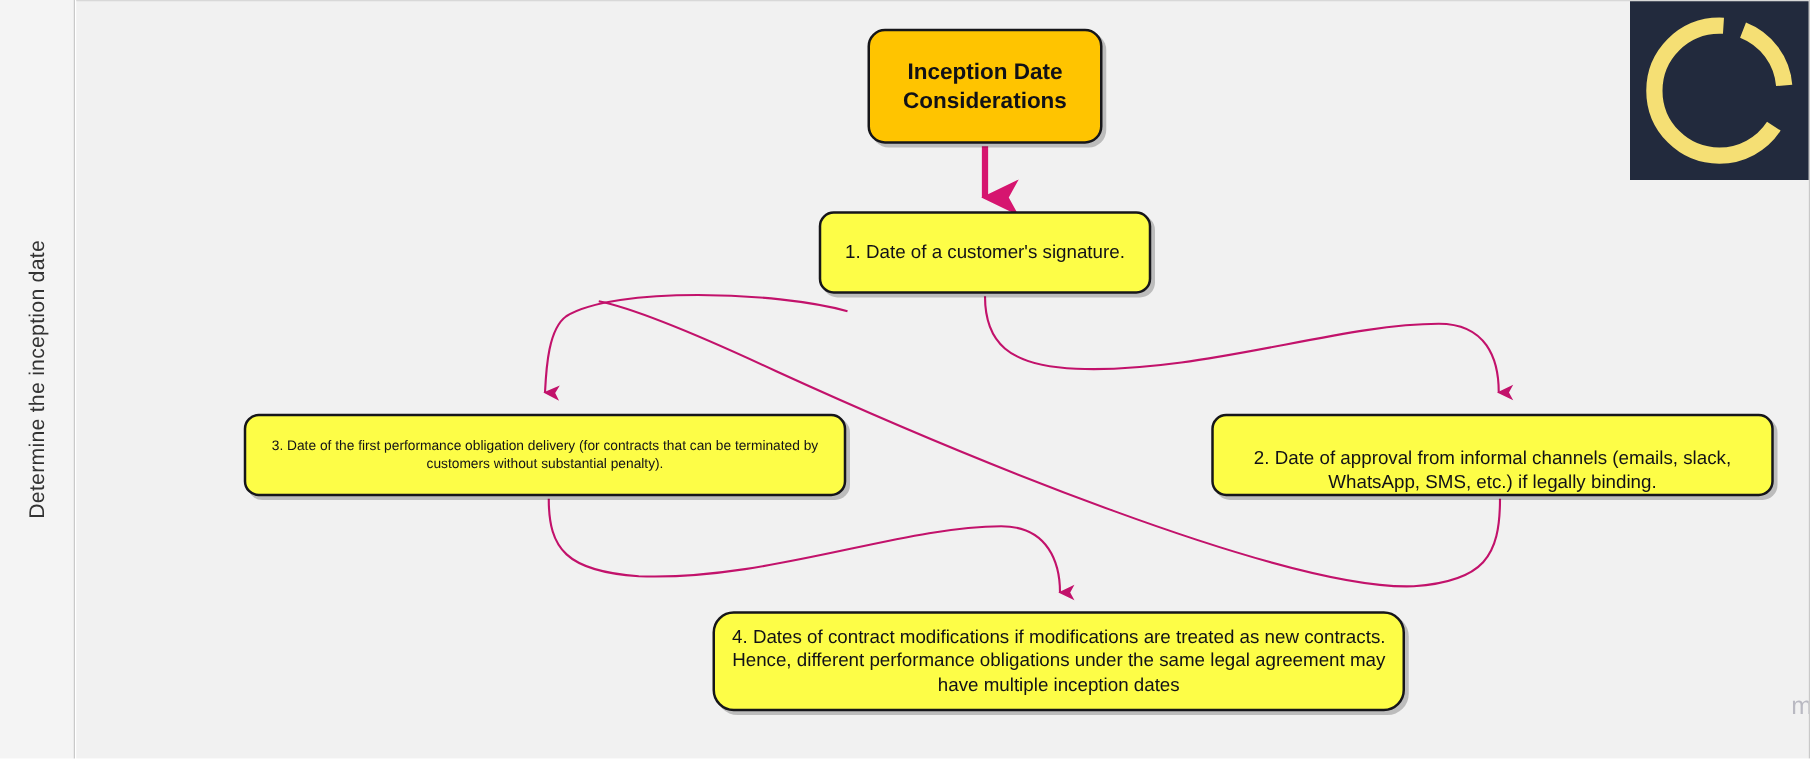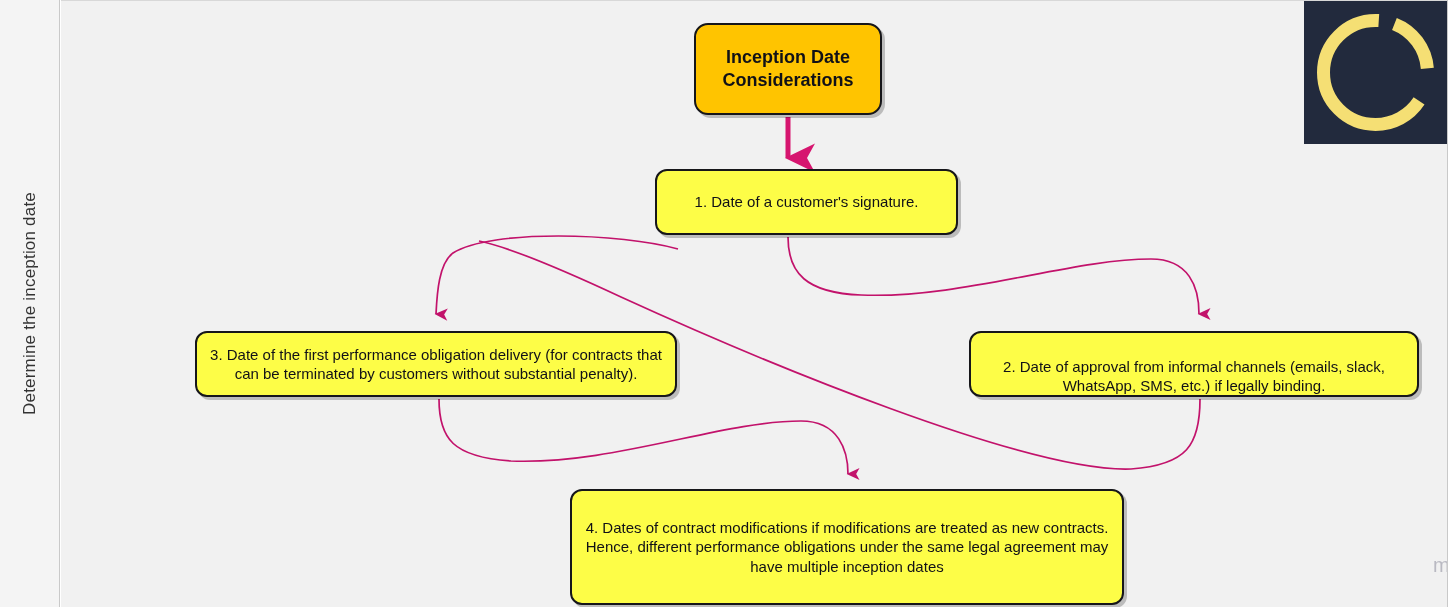--- a/index.html
+++ b/index.html
@@ -110,48 +110,49 @@
     background: #ffc400;
     border-radius: 14px;
   }
   #node-root .node-text {
     font-size: 18px;
     font-weight: bold;
   }
   #node-1 {
     left: 594px;
     top: 168px;
-    width: 303px;
+    width: 266px;
     height: 66px;
     background: #fdfd47;
   }
   #node-1 .node-text { font-size: 15px; }
   #node-3 {
     left: 134px;
     top: 330px;
     width: 482px;
     height: 66px;
     background: #fdfd47;
   }
-  #node-3 .node-text { font-size: 15px; }
+  #node-3 .node-text { font-size: 11px; }
   #node-2 {
     left: 908px;
     top: 330px;
     width: 450px;
     height: 66px;
     background: #fdfd47;
     align-items: flex-end;
   }
   #node-2 .node-text { font-size: 15px; }
   #node-4 {
     left: 509px;
     top: 488px;
     width: 554px;
-    height: 116px;
-    background: #fdfd47;
+    height: 80px;
+    background: #fdfd47;
+    border-radius: 17px;
   }
   #node-4 .node-text { font-size: 15px; }
 
   
   #logo {
     position: absolute;
     left: 1304px;
     top: 1px;
     width: 143px;
     height: 143px;

